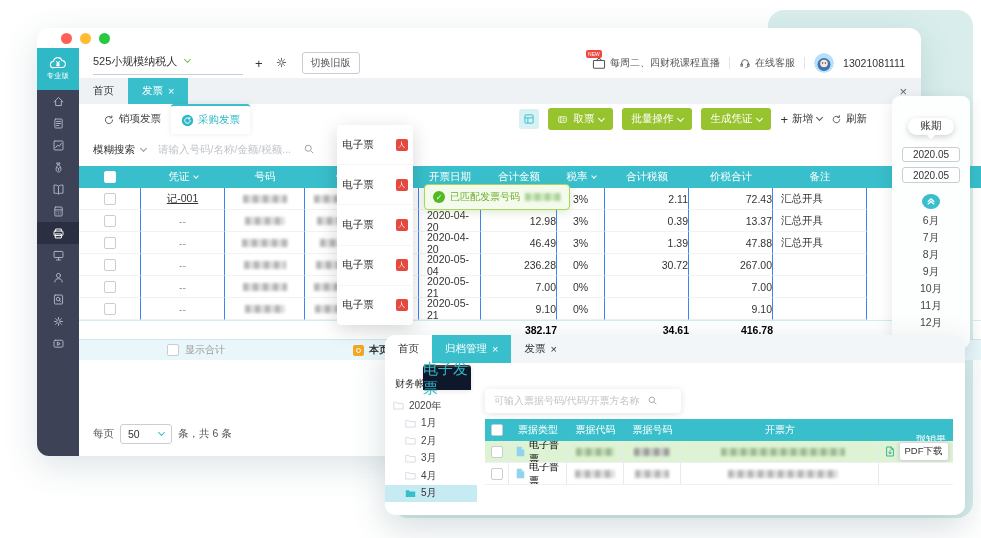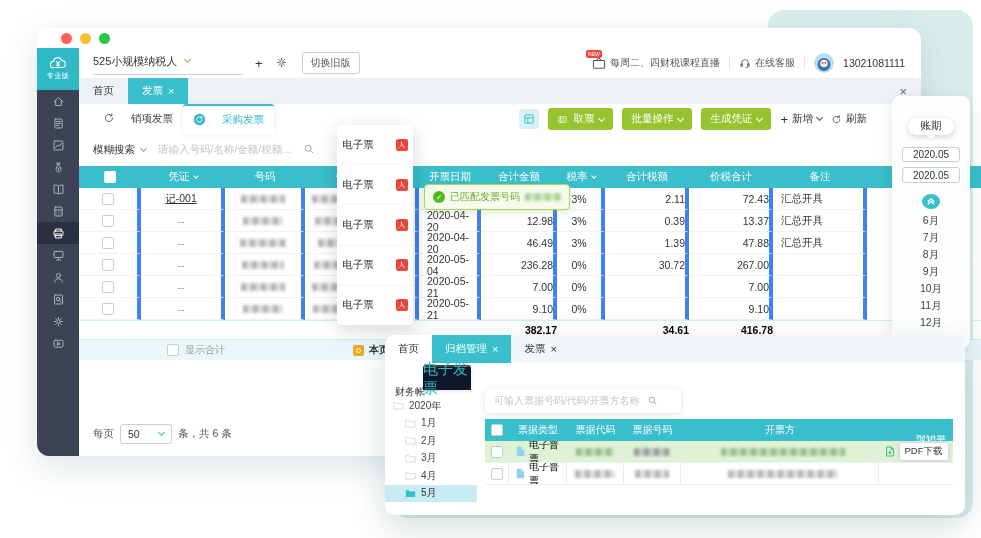--- a/index.html
+++ b/index.html
@@ -48,21 +48,21 @@
   
   .tabbar { height:26px; background:#eef2f5; display:flex; align-items:stretch; }
   .tab { display:flex; align-items:center; justify-content:center; gap:5px; font-size:10.5px; color:#333; padding:0 14px; cursor:pointer; }
   .tab.active { background:#38bfcb; color:#fff; }
   .x { font-size:11px; line-height:1; }
   .tabbar-close { margin-left:auto; align-self:center; margin-right:14px; color:#666; font-size:13px; cursor:pointer; }
 
   
   .content { position:absolute; left:0; top:56px; right:0; bottom:0; background:#fff; border-radius:0 0 12px 0; }
   .toolbar-row { position:absolute; top:0; left:14px; right:54px; height:30px; display:flex; align-items:center; }
-  .subtab { display:flex; align-items:flex-start; gap:16px; font-size:10.5px; color:#444; cursor:pointer; padding:7px 10px; }
+  .subtab { display:flex; align-items:flex-end; gap:4px; font-size:10.5px; color:#444; cursor:pointer; padding:7px 10px; }
   .subtab svg { stroke:#555; fill:none; stroke-width:1.3; stroke-linecap:round; }
   .subtab.active { color:#2fb9c6; background:#fff; border-top:2px solid #38bfcb; border-radius:3px 3px 0 0; box-shadow:0 0 6px rgba(0,0,0,.08); }
   .tool-right { margin-left:auto; display:flex; align-items:center; gap:9px; }
   .mini-teal-btn { width:20px; height:20px; background:#d8f1f5; border-radius:3px; display:flex; align-items:center; justify-content:center; cursor:pointer; }
   .mini-teal-btn svg { stroke:#35bfca; fill:none; stroke-width:1.3; }
   .btn-green { background:#97c42e; color:#fff; font-size:10.5px; border-radius:3px; padding:4px 9px; display:flex; align-items:center; gap:5px; cursor:pointer; }
   .btn-green .chev { color:#fff; margin-top:-1px; }
   .btn-green svg { stroke:#fff; fill:none; stroke-width:1.2; }
   .txt-btn { display:flex; align-items:center; gap:4px; font-size:10.5px; color:#333; cursor:pointer; }
   .txt-btn .chev { color:#555; }
@@ -73,21 +73,21 @@
   .fuzzy { display:flex; align-items:center; gap:6px; font-size:10.5px; color:#333; cursor:pointer; }
   .fuzzy .chev { color:#999; }
   .placeholder { font-size:10.5px; color:#c0c5ca; }
   .search-ico svg { stroke:#9aa0a6; fill:none; stroke-width:1.3; }
 
   
   .inv-table { position:absolute; top:62px; left:0; width:928px; font-size:10.5px; }
   .trow { display:flex; align-items:stretch; height:22px; }
   .thead { background:#38bfcb; color:#fff; }
   .cell { display:flex; align-items:center; justify-content:center; border-right:1px solid rgba(0,0,0,0.03); overflow:hidden; gap:4px; }
-  .tbody .cell { border-right:4px solid #3b82f6; border-bottom:1px solid #f1f2f3; color:#333; }
+  .tbody .cell { border-right:1px solid #3b82f6; border-bottom:1px solid #f1f2f3; color:#333; }
   .thead .cell { border-right:none; }
   .c0{width:62px}.c1{width:84px}.c2{width:80px}.c3{width:114px}.c4{width:62px}
   .c5{width:76px}.c6{width:48px}.c7{width:84px}.c8{width:84px}.c9{width:94px}
   .cell.left { justify-content:flex-start; padding-left:8px; }
   .cell.right { justify-content:flex-end; }
   .thead .chev { color:#fff; width:4px; height:4px; }
   .checkbox { width:12px; height:12px; border:1px solid #c8cdd3; border-radius:2px; background:#fff; cursor:pointer; flex:none; }
   .thead .checkbox { border-color:#fff; }
   .voucher-link { color:#333; text-decoration:underline; cursor:pointer; }
   .dash { color:#999; }
@@ -134,21 +134,21 @@
   .year-suffix { font-size:10.5px; color:#444; }
 
   
   .archive-window { position:absolute; left:385px; top:335px; width:580px; height:180px; background:#fff; border-radius:10px; box-shadow:0 12px 34px rgba(40,80,90,.20); z-index:40; overflow:hidden; }
   .tabbar2 { height:28px; background:#f3f6f9; display:flex; align-items:stretch; }
   .tab2 { display:flex; align-items:center; gap:5px; font-size:10.5px; color:#333; padding:0 13px; cursor:pointer; }
   .tab2.white { background:#fff; }
   .tab2.active { background:#38bfcb; color:#fff; }
   .aw-body { position:absolute; left:0; top:28px; right:0; bottom:0; }
   .tree-col { position:absolute; left:0; top:0; bottom:0; width:92px; }
-  .book-label { position:absolute; left:10px; top:14px; font-size:10px; color:#333;margin-top:8px; }
+  .book-label { position:absolute; left:10px; top:14px; font-size:10px; color:#333; }
   .book-tab { position:absolute; left:38px; top:2px; width:48px; height:25px; background:#0f172a; border-top:2px solid #404040; border-radius:3px 3px 0 0; box-shadow:0 1px 5px rgba(0,0,0,.10); color:#2fb9c6; font-size:15px; display:flex; align-items:center; justify-content:center; cursor:pointer; }
   .tree { position:absolute; left:0; top:34px; right:0; }
   .tree-item { height:17.5px; display:flex; align-items:center; gap:5px; font-size:10px; color:#444; padding-left:20px; cursor:pointer; }
   .tree-item.root { padding-left:8px; }
   .tree-item.active { background:#c7ebf2; color:#333; }
   .folder { width:11px; height:9px; flex:none; }
   .t-area { position:absolute; left:92px; right:0; top:0; bottom:0; }
   .search-card { position:absolute; left:8px; top:26px; width:196px; height:24px; background:#fff; border-radius:4px; box-shadow:0 1px 7px rgba(0,0,0,.12); display:flex; align-items:center; padding:0 9px; gap:7px; }
   .search-card .placeholder { font-size:10px; }
   .table2 { position:absolute; left:8px; right:12px; top:56px; font-size:10px; }

